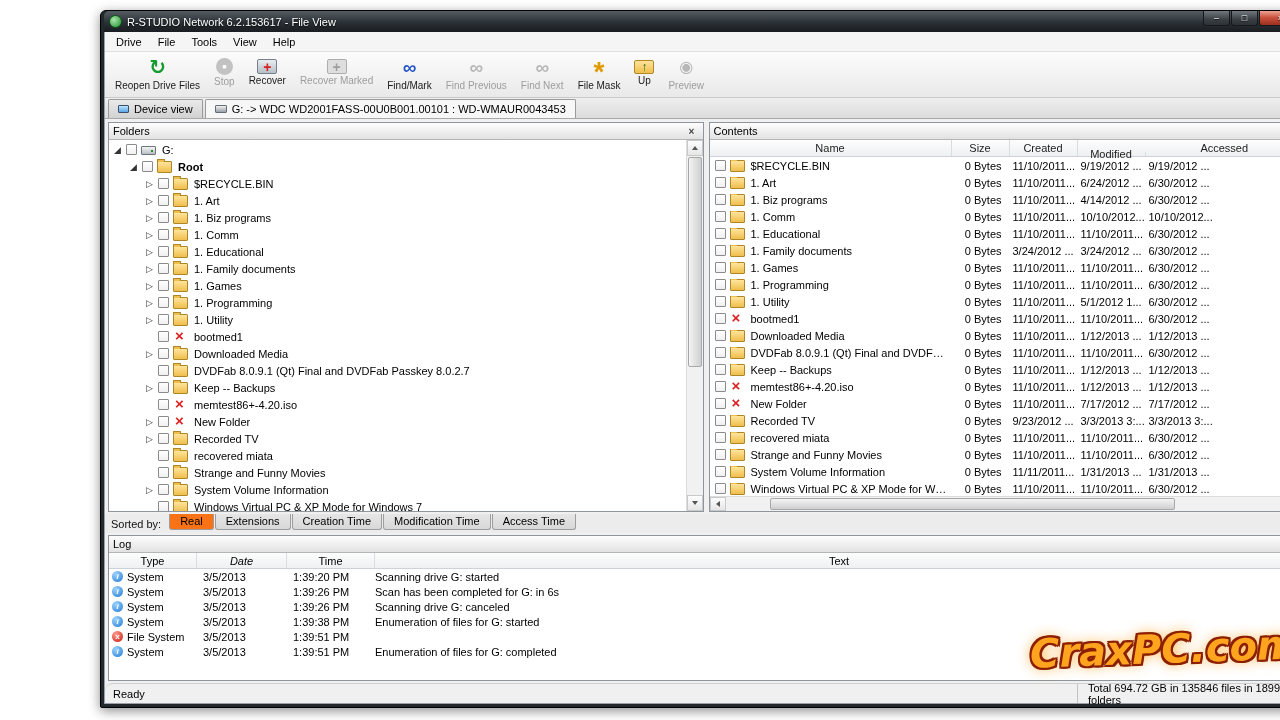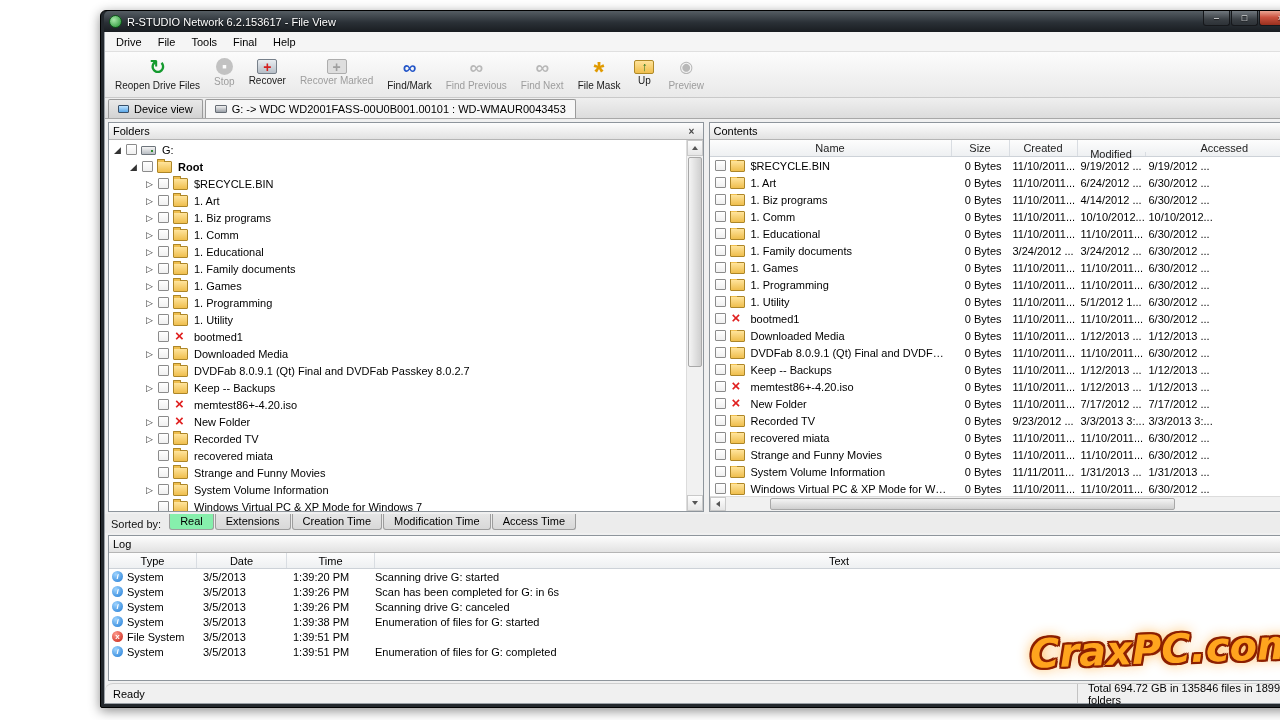--- a/index.html
+++ b/index.html
@@ -134,30 +134,30 @@
   .cell.c-created { width: 68px; flex: none; padding-left: 3px; }
   .cell.c-modified { width: 68px; flex: none; padding-left: 3px; }
   .cell.c-accessed { flex: 1; padding-left: 3px; }
 
   
   .sortbar { height: 19px; flex: none; display: flex; align-items: center; padding: 0 6px; background: #ececec; }
   .sortlabel { margin-right: 8px; color: #111; }
   .sorttabs { display: flex; align-items: flex-start; height: 100%; }
   .stab { padding: 1px 10px 2px; border: 1px solid #9d9d9d; border-top: none; margin-right: 1px;
           background: linear-gradient(#e6e6e6, #d8d8d8); border-radius: 0 0 3px 3px; }
-  .stab.active { background: #86efac; }
+  .stab.active { background: #f97316; }
 
   
   .logpanel { height: 146px; flex: none; margin: 2px 3px; border: 1px solid #8e959c; background: #fff;
               display: flex; flex-direction: column; position: relative; }
   .logcols { height: 16px; flex: none; display: flex; background: linear-gradient(#fdfdfd, #eef0f2);
              border-bottom: 1px solid #cdd2d8; }
   .lh { border-right: 1px solid #d9dde2; display: flex; align-items: center; justify-content: center; }
   .lh.l-type { width: 88px; flex: none; }
-  .lh.l-date { width: 90px; flex: none; }
+  .lh.l-date { width: 90px; flex: none; font-style: italic; }
   .lh.l-time { width: 88px; flex: none; }
   .lh.l-text { flex: 1; border-right: none; }
   .logrows { flex: 1; overflow: hidden; }
   .lrow { display: flex; height: 15px; align-items: center; white-space: nowrap; }
   .lrow .l-type { width: 88px; flex: none; display: flex; align-items: center; gap: 4px; padding-left: 3px; }
   .lrow .l-date { width: 90px; flex: none; padding-left: 6px; }
   .lrow .l-time { width: 88px; flex: none; padding-left: 6px; }
   .lrow .l-text { flex: 1; overflow: hidden; }
   .licon { width: 11px; height: 11px; border-radius: 50%; flex: none; color: #fff; text-align: center;
            font-size: 8px; line-height: 11px; font-weight: bold; }
@@ -198,21 +198,21 @@
 
     <div class="client">
 
       <div class="menubar">
   <span class="mitem">Drive</span>
 
   <span class="mitem">File</span>
 
   <span class="mitem">Tools</span>
 
-  <span class="mitem">Final</span>
+  <span class="mitem">View</span>
 
   <span class="mitem">Help</span>
 </div>
 
       <div class="toolbar">
   <div class="tbtn enabled">
     <span class="tico reopen-drive-icon">↻</span>
     <span class="tlbl">Reopen Drive Files</span>
   </div>
 

